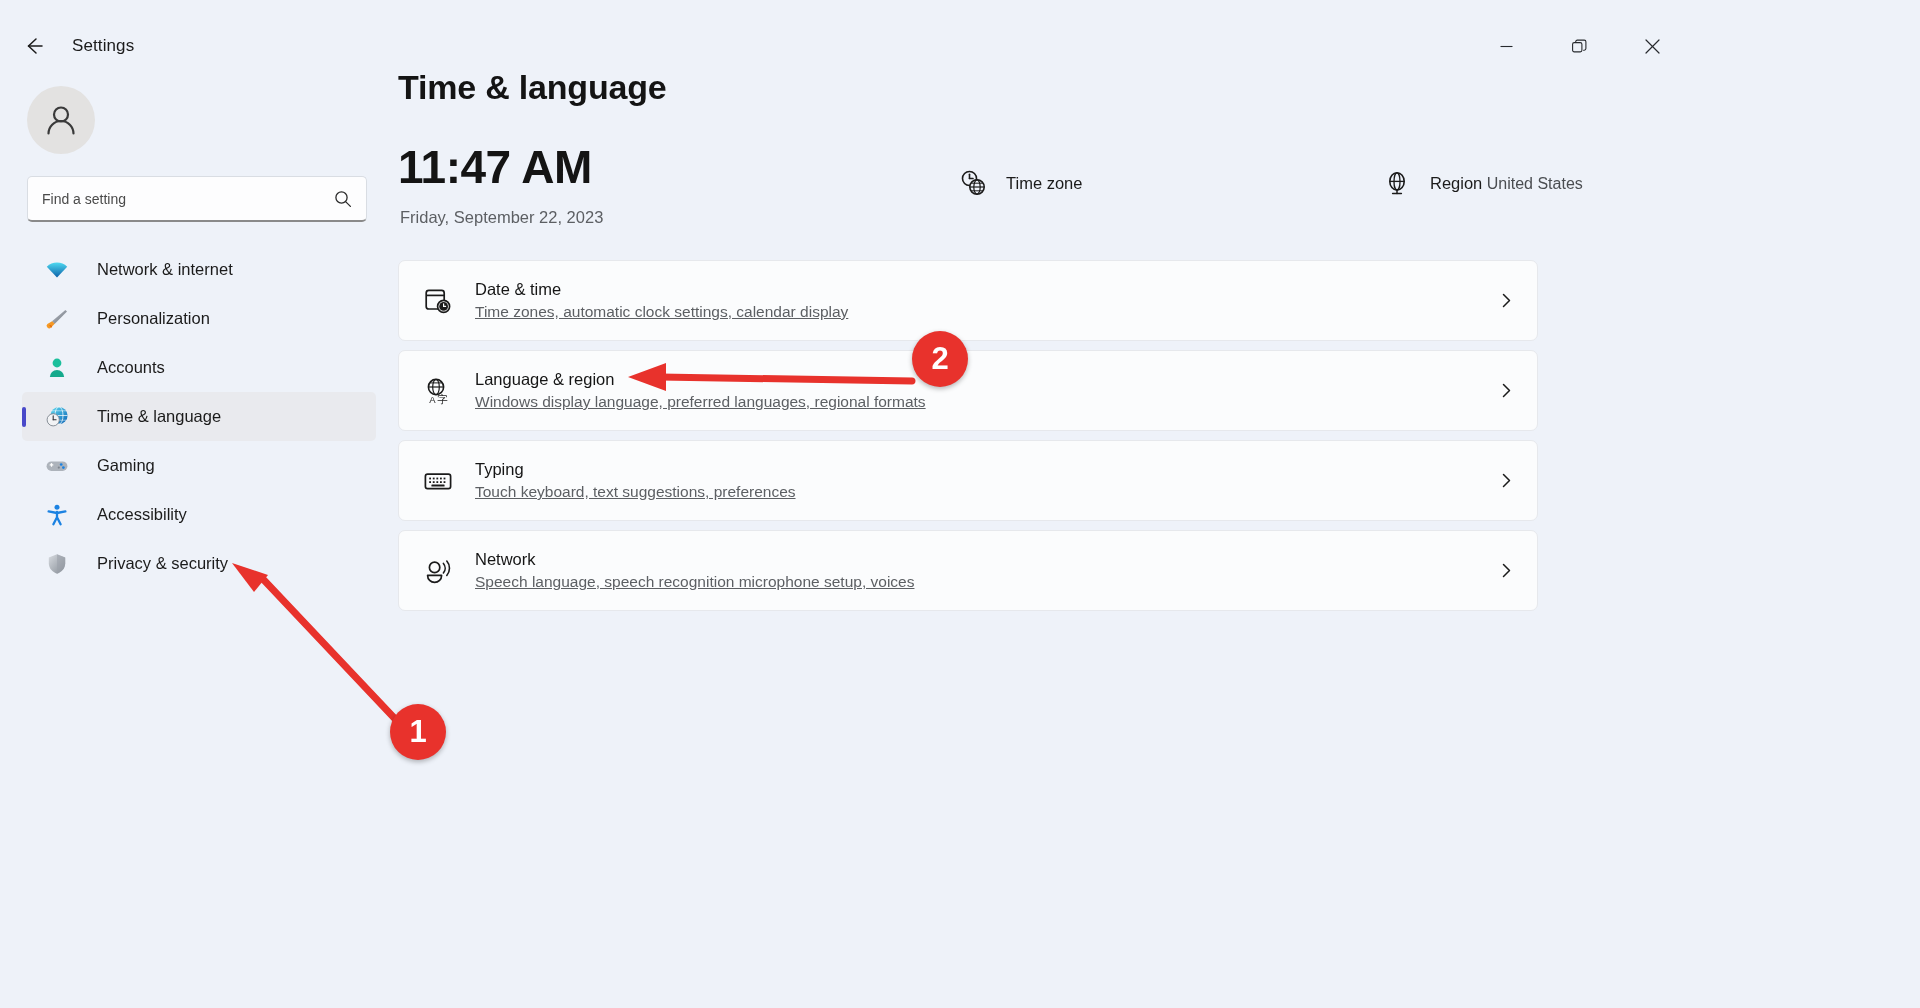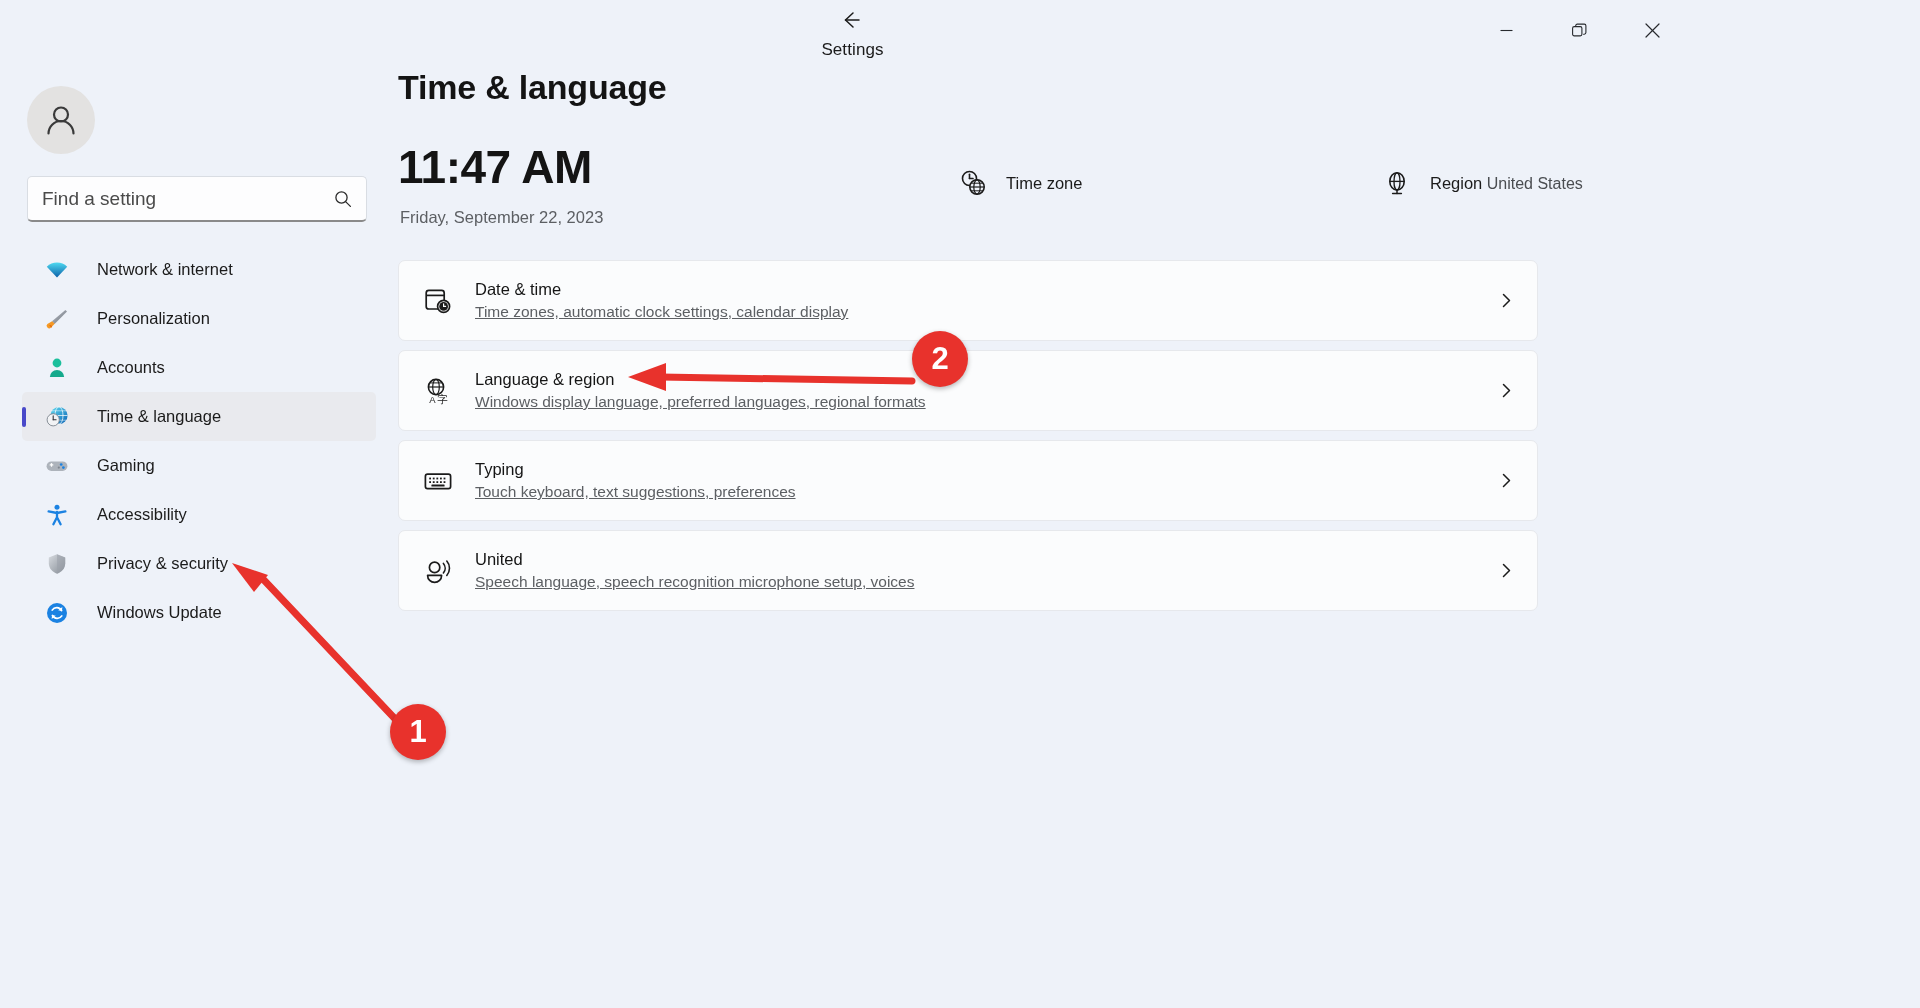--- a/index.html
+++ b/index.html
@@ -11,25 +11,24 @@
   body {
     font-family: "Liberation Sans", sans-serif;
     background: #eef2f9;
     color: #1b1b1b;
     -webkit-font-smoothing: antialiased;
   }
 
   
   .titlebar {
     position: absolute;
-    top: 0; left: 0;
+    top: 16px; left: 0;
     width: 1689px; height: 60px;
     display: flex;
     align-items: center;
-    flex-direction: column;
   }
   .back-btn {
     width: 44px; height: 44px;
     margin-left: 12px;
     display: flex; align-items: center; justify-content: center;
     border-radius: 5px;
   }
   .app-title {
     margin-left: 16px;
     font-size: 17px;
@@ -69,21 +68,21 @@
     border-bottom: 2px solid #8a8a8a;
     border-radius: 5px;
     display: flex; align-items: center;
     padding: 0 14px;
   }
   .search-wrap input {
     flex: 1;
     border: none; outline: none;
     background: transparent;
     font-family: "Liberation Sans", sans-serif;
-    font-size: 19px;
+    font-size: 14px;
     color: #2a2a2a;
   }
   .search-wrap input::placeholder { color: #4a4a4a; }
 
   .navlist {
     position: absolute;
     left: 0; top: 185px;
     width: 398px;
   }
   .navitem {
@@ -387,32 +386,20 @@
                 <stop offset="1" stop-color="#848b94"></stop>
           </linearGradient>
             </defs>
           <path d="M12 2.3 L20.2 5.4 V11.3 c0 5.2 -3.6 8.7 -8.2 10.4 C7.4 20 3.8 16.5 3.8 11.3 V5.4 Z" fill="url(#gSh)"></path>
           <path d="M12 2.3 L20.2 5.4 V11.3 c0 5.2 -3.6 8.7 -8.2 10.4 Z" fill="#9aa1aa" opacity=".55"></path>
         </svg>
       </span>
       <span class="navlabel">Privacy &amp; security</span>
     </div>
 
-    <div class="navitem">
-      <span class="navicon">
-        <svg width="24" height="24" viewBox="0 0 24 24">
-          <circle cx="12" cy="12" r="10" fill="#1b82e2"></circle>
-          <path d="M16.6 9.6 A5.4 5.4 0 0 0 7.2 9.1" fill="none" stroke="#ffffff" stroke-width="1.7" stroke-linecap="round"></path>
-          <path d="M7.4 14.4 A5.4 5.4 0 0 0 16.8 14.9" fill="none" stroke="#ffffff" stroke-width="1.7" stroke-linecap="round"></path>
-          <path d="M17.3 6.1 L17.0 10.1 L13.2 9.3 Z" fill="#ffffff"></path>
-          <path d="M6.7 17.9 L7.0 13.9 L10.8 14.7 Z" fill="#ffffff"></path>
-        </svg>
-      </span>
-      <span class="navlabel">Windows Update</span>
-    </div>
 
   </div>
 </div>
 
 <div class="main">
 
   <div class="page-title">Time &amp; language</div>
   <div class="clock-big">11:47 AM</div>
   <div class="clock-date">Friday, September 22, 2023</div>
 
@@ -532,21 +519,21 @@
     <div class="card">
       <span class="card-icon">
         <svg width="30" height="30" viewBox="0 0 30 30">
           <circle cx="11.6" cy="11.4" r="5.2" fill="none" stroke="#1b1b1b" stroke-width="1.7"></circle>
           <path d="M4.6 19.4 a7 7 0 0 0 14 0 Z" fill="none" stroke="#1b1b1b" stroke-width="1.7" stroke-linejoin="round"></path>
           <path d="M20.4 7.4 a7.4 7.4 0 0 1 0 9.6" fill="none" stroke="#1b1b1b" stroke-width="1.6" stroke-linecap="round"></path>
           <path d="M23.8 5 a11 11 0 0 1 0 14.4" fill="none" stroke="#1b1b1b" stroke-width="1.6" stroke-linecap="round"></path>
         </svg>
       </span>
       <span class="card-body">
-        <span class="card-title">United</span><br>
+        <span class="card-title">Network</span><br>
         <span class="card-sub">Speech language, speech recognition microphone setup, voices</span>
       </span>
       <span class="card-chev">
         <svg width="17" height="17" viewBox="0 0 17 17">
           <path d="M5.5 2.5 L11.5 8.5 L5.5 14.5" fill="none" stroke="#1b1b1b" stroke-width="1.5" stroke-linecap="round" stroke-linejoin="round"></path>
         </svg>
       </span>
     </div>
 
   </div>

